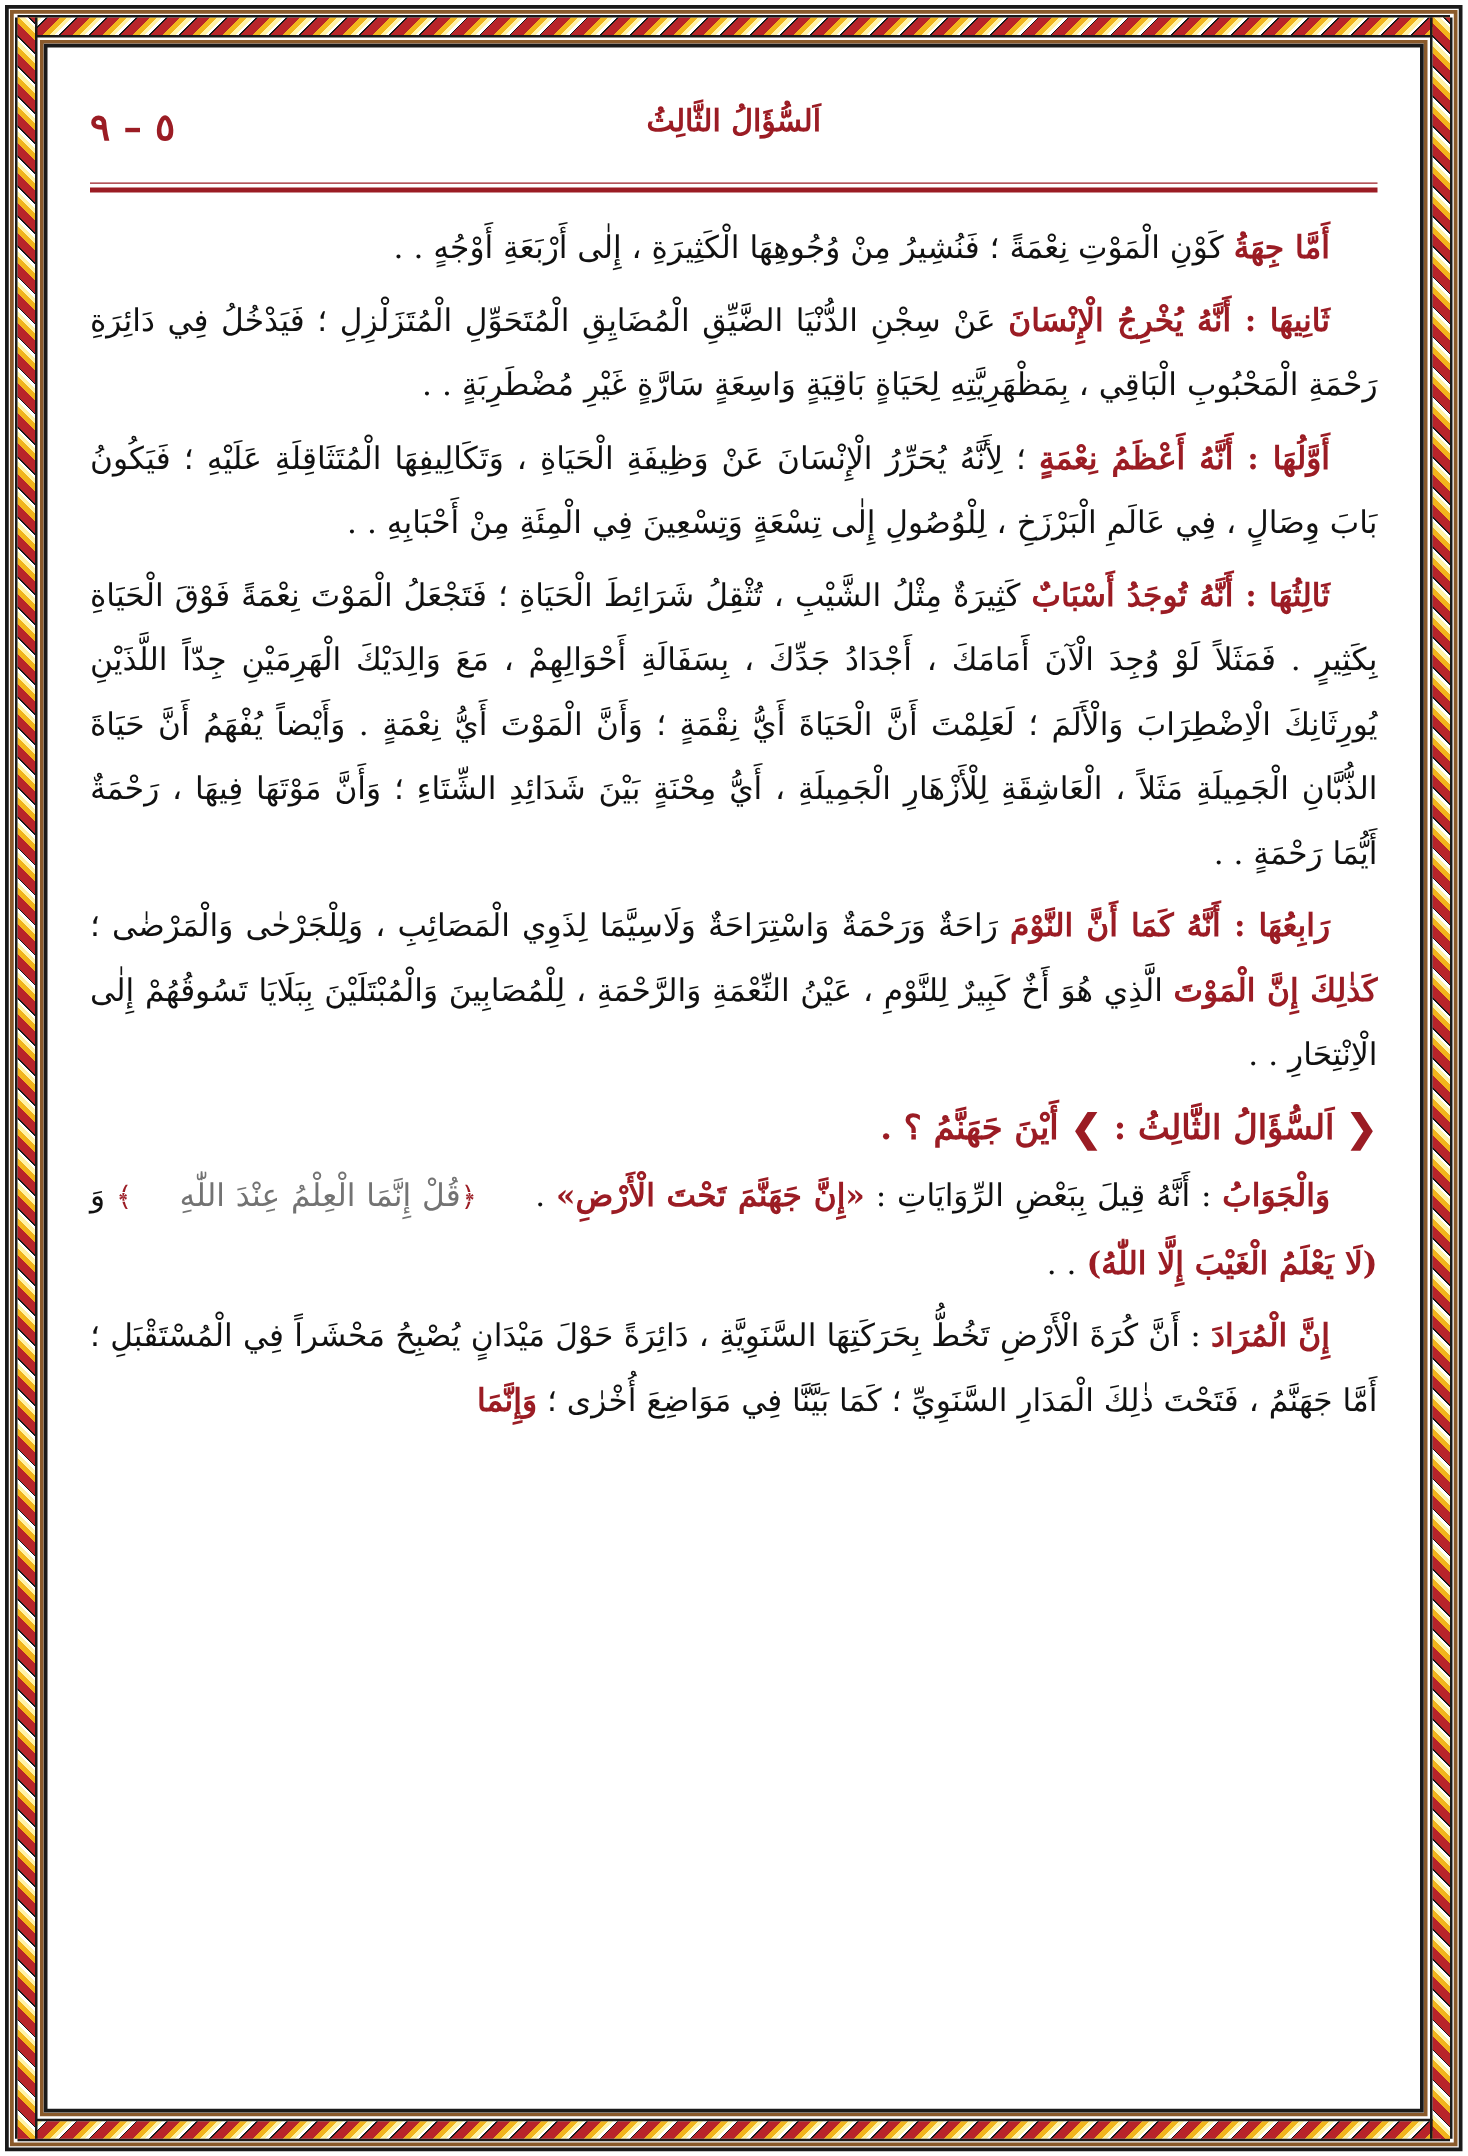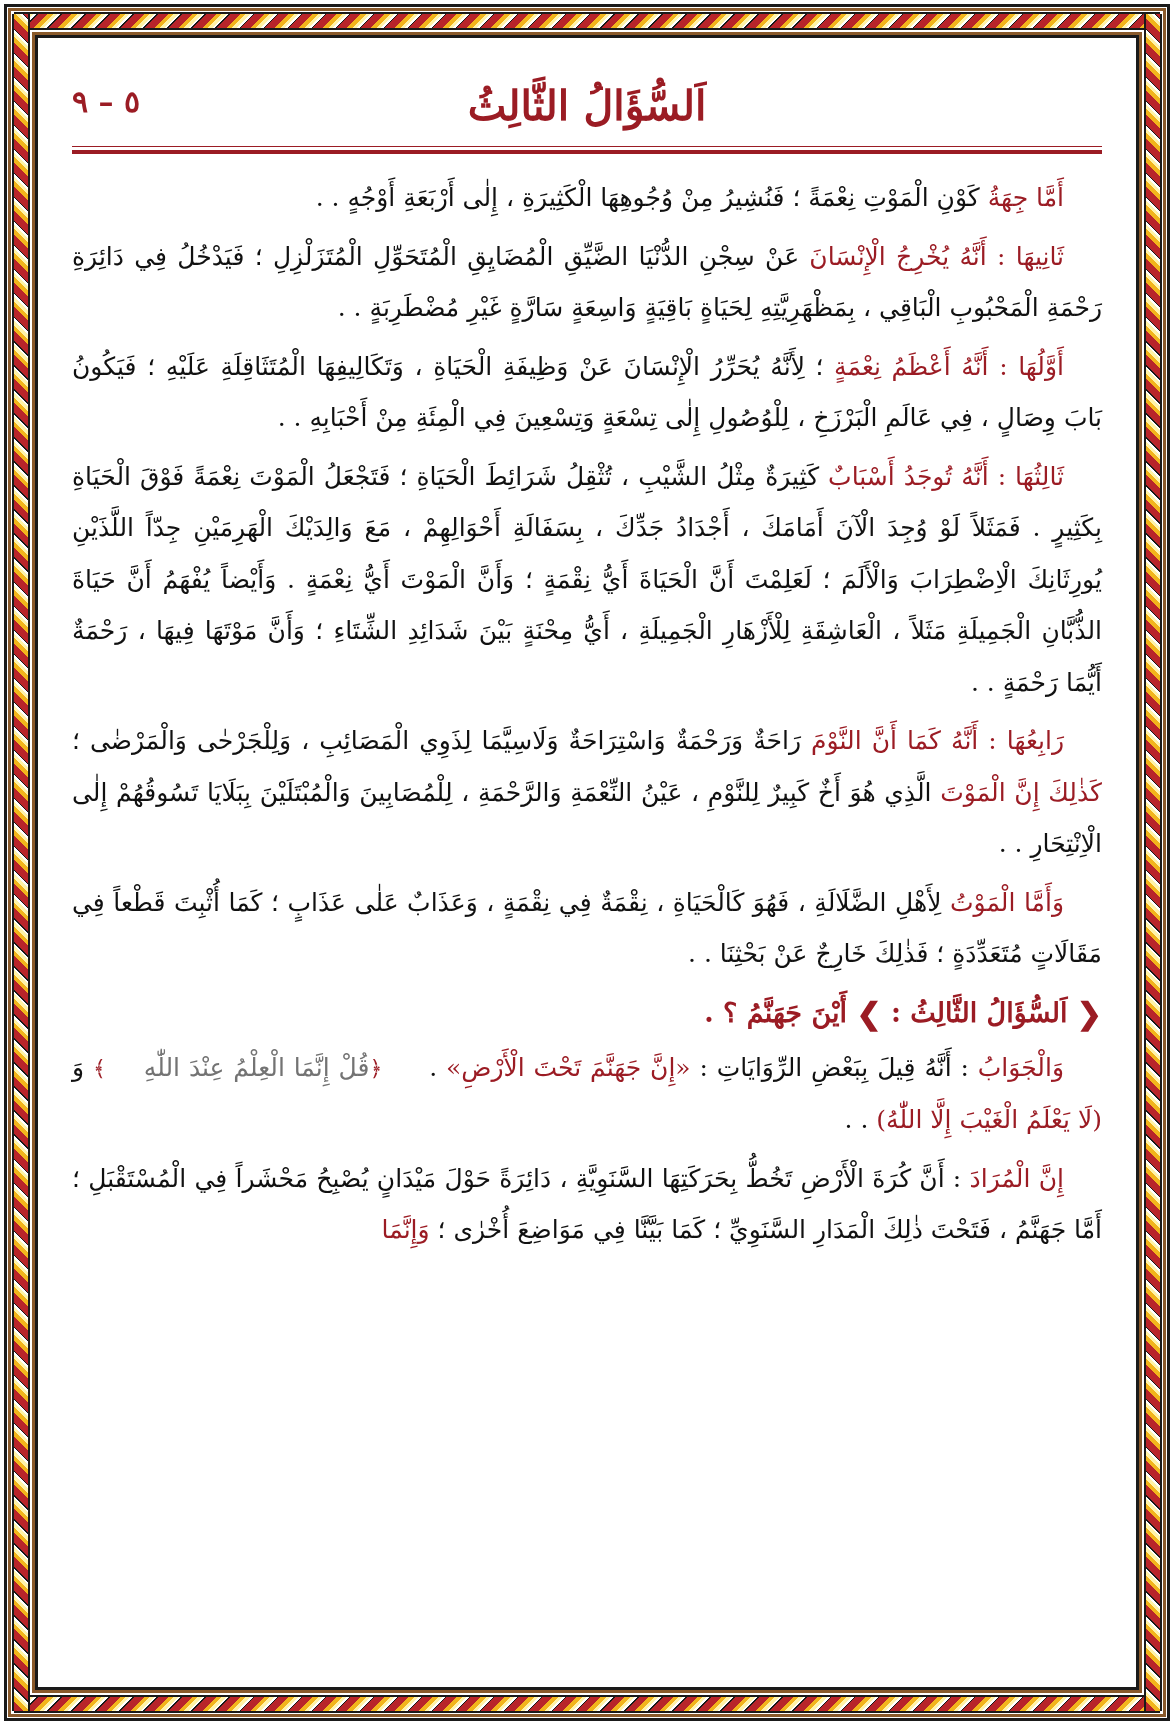--- a/index.html
+++ b/index.html
@@ -27,36 +27,36 @@
   .braid.left { left: 12px; }
   .braid.right { right: 12px; }
   .frame-inner-brown { position: absolute; left: 32px; top: 32px; right: 32px; bottom: 32px;
                  border: 3px solid #8a5a2b; box-sizing: border-box; }
   .frame-inner-black { position: absolute; left: 35px; top: 35px; right: 35px; bottom: 35px;
                  border: 3px solid #1a1a1a; box-sizing: border-box; background: #ffffff; }
 
   
   .header { position: absolute; left: 72px; right: 72px; top: 82px; height: 60px; }
   .page-title { position: absolute; left: 0; right: 0; top: 0; text-align: center;
-                font-family: "DejaVu Serif", serif; font-size: 41px; font-weight: bold;
+                font-family: "DejaVu Serif", serif; font-size: 24px; font-weight: bold;
                 color: #9b1c24; direction: rtl; }
   .page-range { position: absolute; left: 0; top: 2px; font-family: "DejaVu Serif", serif;
                 font-size: 30px; font-weight: bold; color: #9b1c24; direction: rtl; text-align: center; }
   .header-rule { position: absolute; left: 72px; right: 72px; top: 150px; height: 4px;
                  background: #9b1c24; }
   .header-rule::after { content: ""; position: absolute; left: 0; right: 0; top: -4px;
                  height: 1px; background: #9b1c24; }
 
   
   .content { position: absolute; left: 72px; right: 72px; top: 172px;
              direction: rtl; text-align: justify;
              font-family: "DejaVu Serif", serif; font-size: 25px; line-height: 51.5px;
              color: #111111; }
   .para { margin: 0 0 7px 0; text-indent: 38px; }
-  .hl { color: #9b1c24; font-weight: normal; }
+  .hl { color: #9b1c24; font-weight: bold; }
   .quran { color: #737373; font-weight: normal; }
   .subheading { text-indent: 0; color: #9b1c24; font-weight: bold;
                 font-size: 27px; margin: 0 0 2px 0; }
   .orn { display: inline-block; color: #9b1c24; font-size: 30px; vertical-align: middle; }
   .qorn { display: inline-block; color: #9b1c24; font-size: 22px; }
 </style>
 </head>
 <body>
 
 <div class="frame-outer"></div>
@@ -89,23 +89,20 @@
   </p>
 
   <p class="para">
     <span class="hl">ثَالِثُهَا : أَنَّهُ تُوجَدُ أَسْبَابٌ</span><span> كَثِيرَةٌ مِثْلُ الشَّيْبِ ، تُثْقِلُ شَرَائِطَ الْحَيَاةِ ؛ فَتَجْعَلُ الْمَوْتَ نِعْمَةً فَوْقَ الْحَيَاةِ بِكَثِيرٍ . فَمَثَلاً لَوْ وُجِدَ الْآنَ أَمَامَكَ ، أَجْدَادُ جَدِّكَ ، بِسَفَالَةِ أَحْوَالِهِمْ ، مَعَ وَالِدَيْكَ الْهَرِمَيْنِ جِدّاً اللَّذَيْنِ يُورِثَانِكَ الْاِضْطِرَابَ وَالْأَلَمَ ؛ لَعَلِمْتَ أَنَّ الْحَيَاةَ أَيُّ نِقْمَةٍ ؛ وَأَنَّ الْمَوْتَ أَيُّ نِعْمَةٍ . وَأَيْضاً يُفْهَمُ أَنَّ حَيَاةَ الذُّبَّانِ الْجَمِيلَةِ مَثَلاً ، الْعَاشِقَةِ لِلْأَزْهَارِ الْجَمِيلَةِ ، أَيُّ مِحْنَةٍ بَيْنَ شَدَائِدِ الشِّتَاءِ ؛ وَأَنَّ مَوْتَهَا فِيهَا ، رَحْمَةٌ أَيُّمَا رَحْمَةٍ . .</span>
   </p>
 
   <p class="para">
     <span class="hl">رَابِعُهَا : أَنَّهُ كَمَا أَنَّ النَّوْمَ</span><span> رَاحَةٌ وَرَحْمَةٌ وَاسْتِرَاحَةٌ وَلَاسِيَّمَا لِذَوِي الْمَصَائِبِ ، وَلِلْجَرْحٰى وَالْمَرْضٰى ؛ </span><span class="hl">كَذٰلِكَ إِنَّ الْمَوْتَ</span><span> الَّذِي هُوَ أَخٌ كَبِيرٌ لِلنَّوْمِ ، عَيْنُ النِّعْمَةِ وَالرَّحْمَةِ ، لِلْمُصَابِينَ وَالْمُبْتَلَيْنَ بِبَلَايَا تَسُوقُهُمْ إِلٰى الْاِنْتِحَارِ . .</span>
   </p>
 
-  <p class="para">
-    <span class="hl">وَأَمَّا الْمَوْتُ</span><span> لِأَهْلِ الضَّلَالَةِ ، فَهُوَ كَالْحَيَاةِ ، نِقْمَةٌ فِي نِقْمَةٍ ، وَعَذَابٌ عَلٰى عَذَابٍ ؛ كَمَا أُثْبِتَ قَطْعاً فِي مَقَالَاتٍ مُتَعَدِّدَةٍ ؛ فَذٰلِكَ خَارِجٌ عَنْ بَحْثِنَا . .</span>
-  </p>
 
   <p class="subheading">
     <span class="orn">❮</span>
     <span>اَلسُّؤَالُ الثَّالِثُ :</span>
     <span class="orn">❯</span>
     <span>أَيْنَ جَهَنَّمُ ؟ .</span>
   </p>
 
   <p class="para">
     <span class="hl">وَالْجَوَابُ</span><span> : أَنَّهُ قِيلَ بِبَعْضِ الرِّوَايَاتِ : </span><span class="hl">«إِنَّ جَهَنَّمَ تَحْتَ الْأَرْضِ»</span><span> . </span><span class="qorn">﴿</span><span class="quran">قُلْ إِنَّمَا الْعِلْمُ عِنْدَ اللّٰهِ</span><span class="qorn">﴾</span><span> وَ </span><span class="hl">(لَا يَعْلَمُ الْغَيْبَ إِلَّا اللّٰهُ)</span><span> . .</span>

